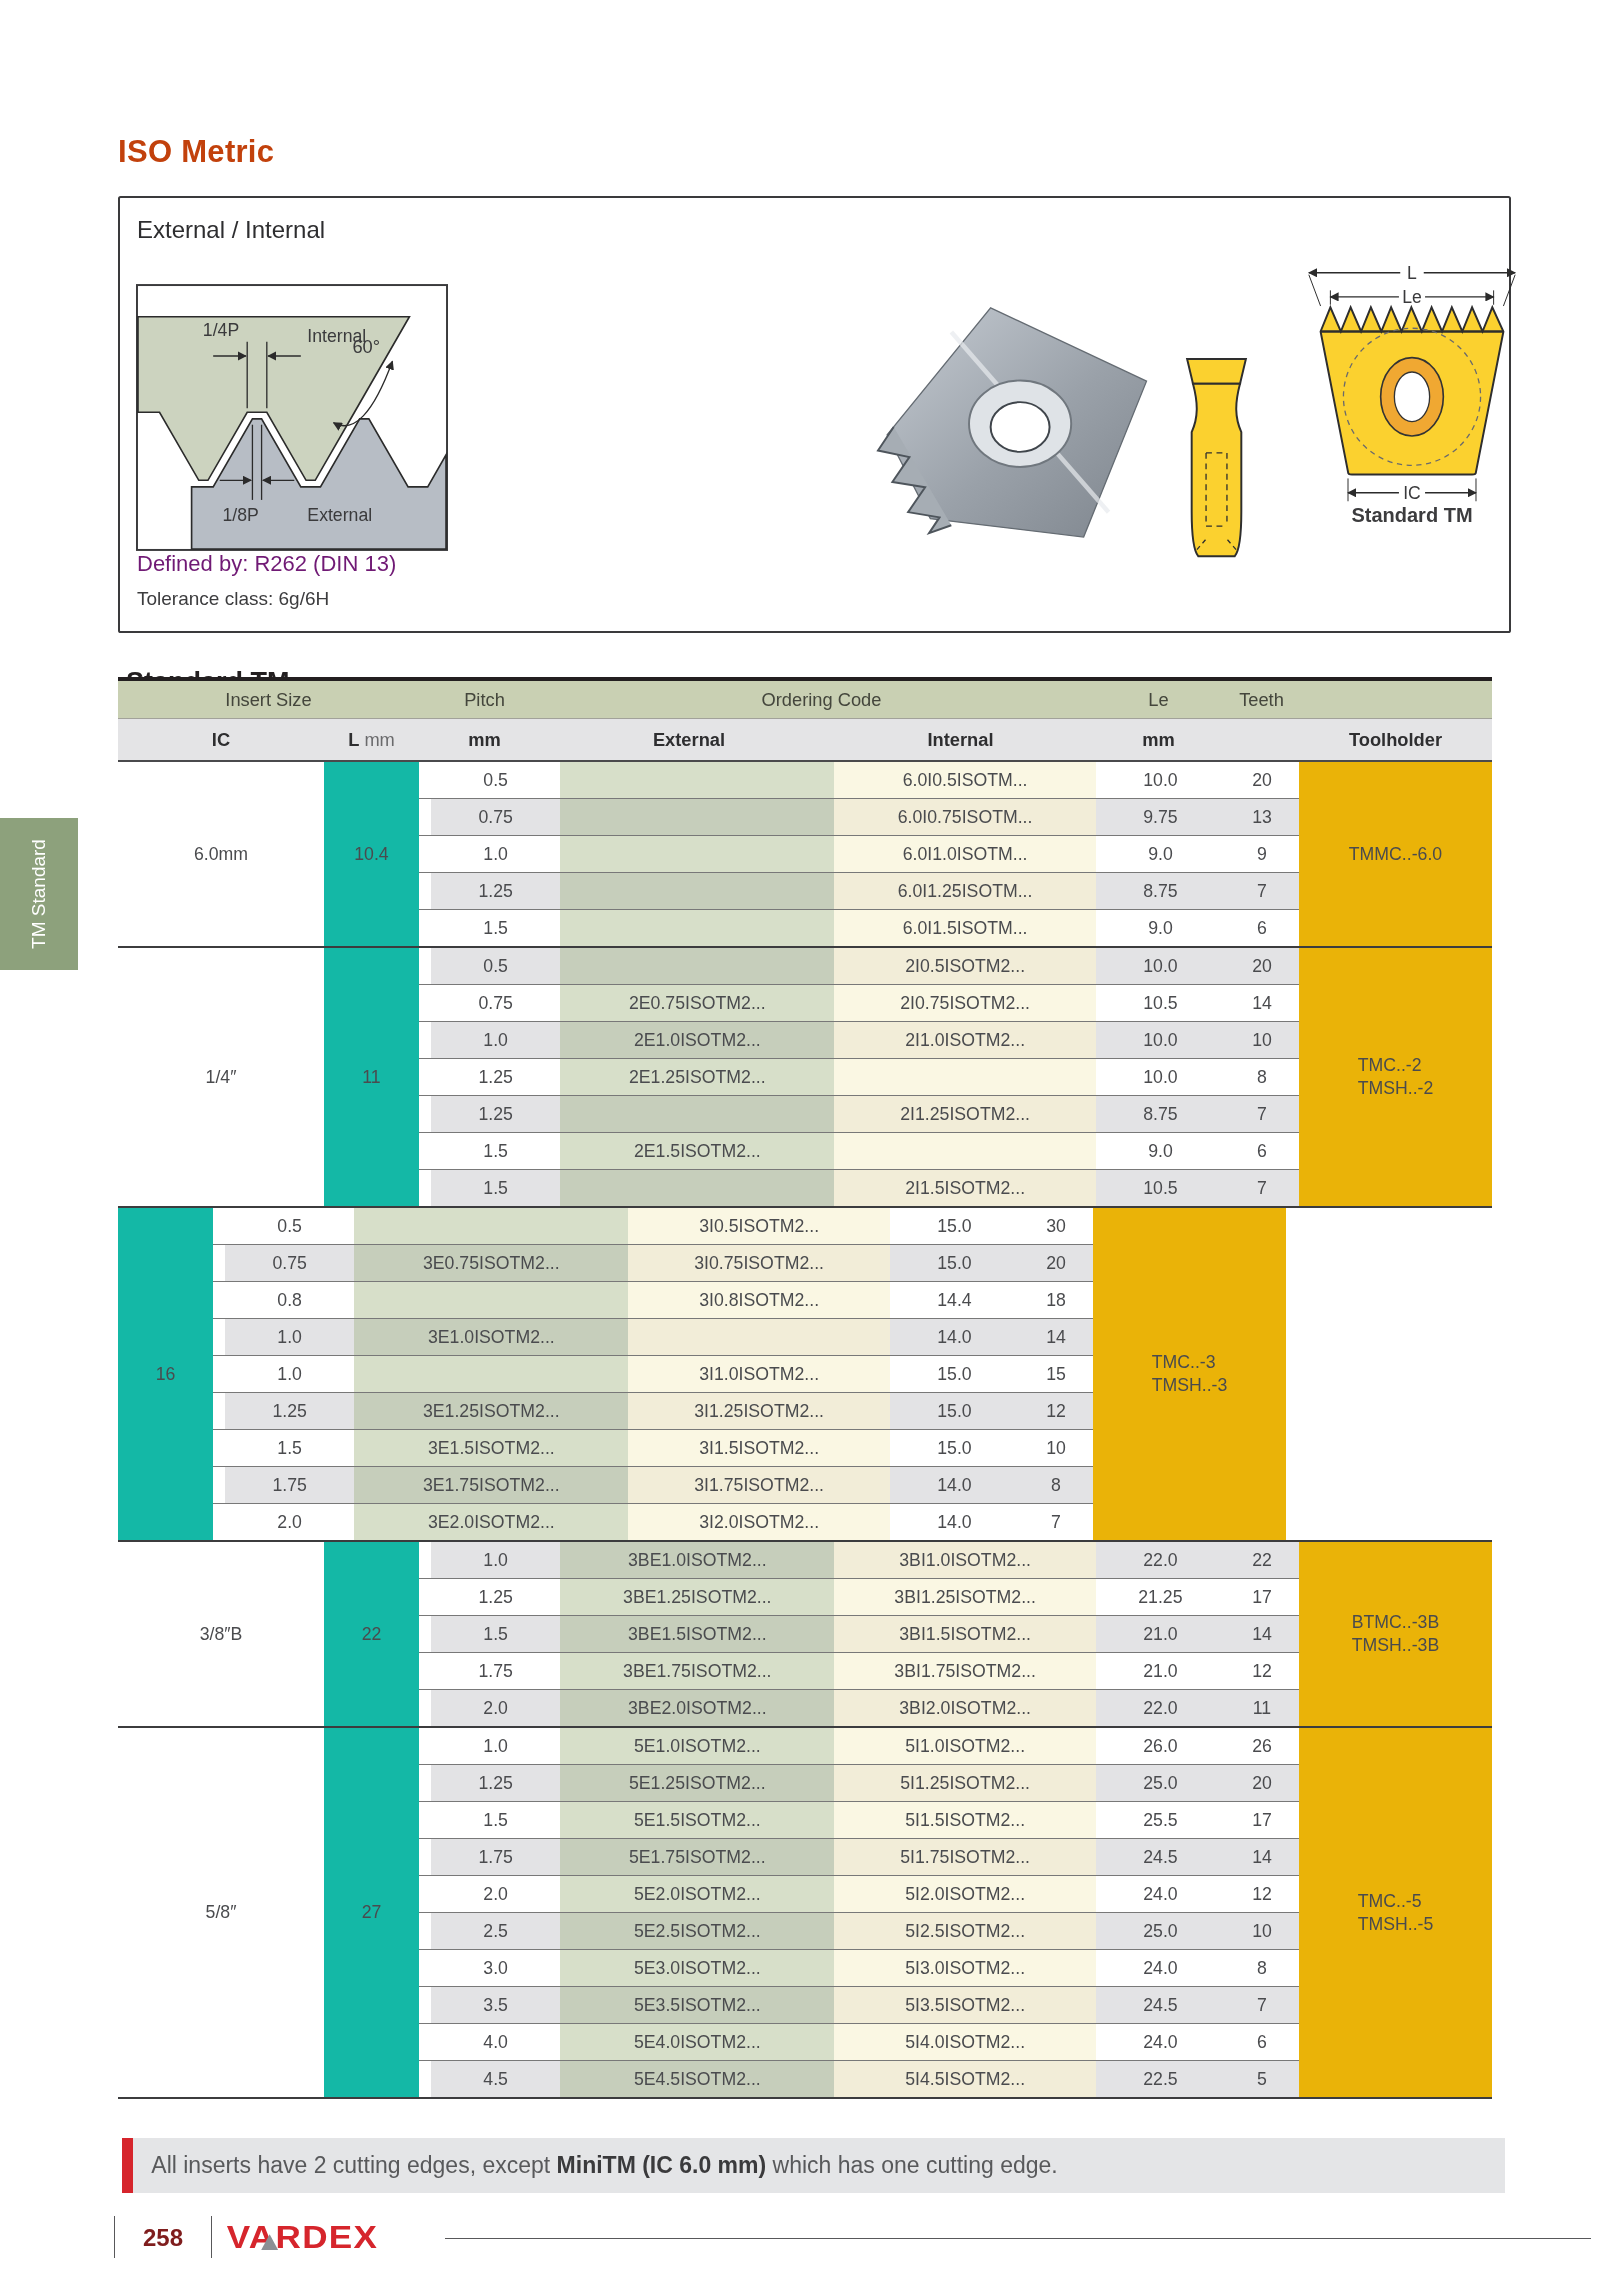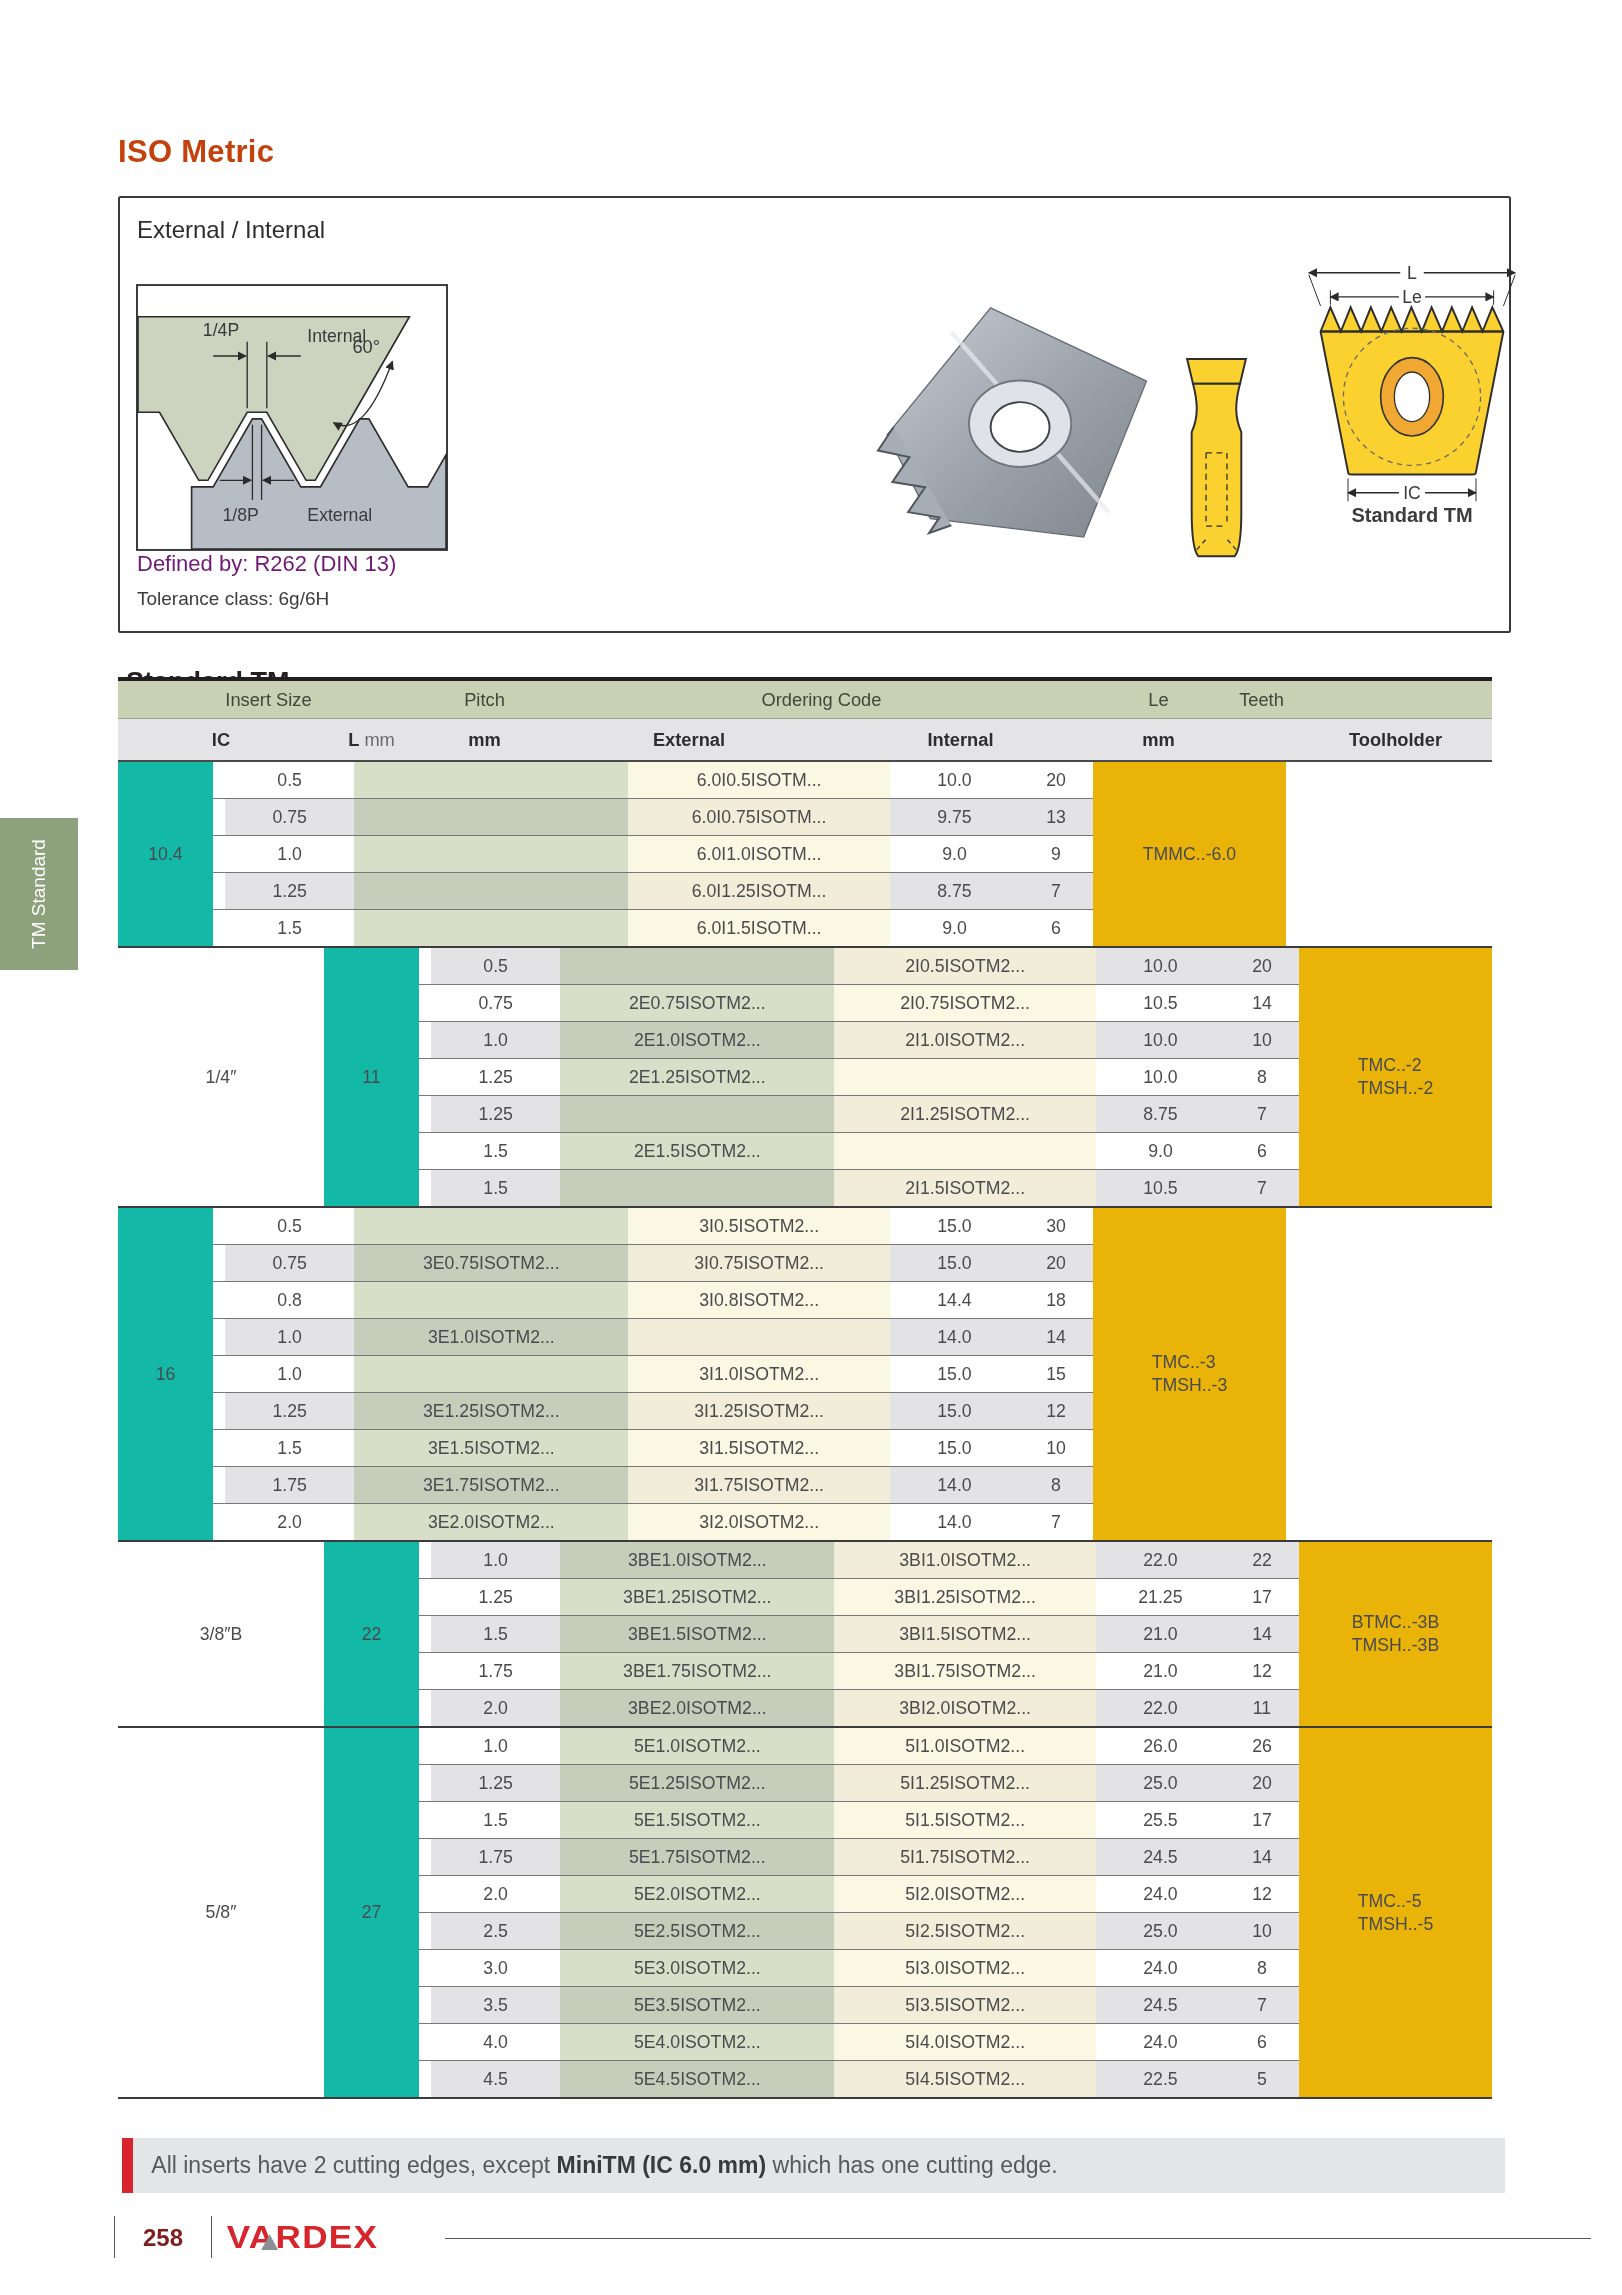--- a/index.html
+++ b/index.html
@@ -208,20 +208,21 @@
       </div>
       <div class="hc w-pitch b">mm</div>
       <div class="hc w-ext b">External</div>
       <div class="hc w-int b">Internal</div>
       <div class="hc w-le b">mm</div>
       <div class="hc w-teeth"></div>
       <div class="hc w-th b">Toolholder</div>
     </div>
     <div id="table-body">
         <div class="block">
+          <div class="cell ic-cell">6.0mm</div>
           <div class="cell l-cell">10.4</div>
           <div class="rows">
             <div class="trow light">
               <div class="cell p-cell">0.5</div>
               <div class="cell e-cell"></div>
               <div class="cell i-cell">6.0I0.5ISOTM...</div>
               <div class="cell le-cell">10.0</div>
               <div class="cell t-cell">20</div>
             </div>
             <div class="trow dark">

